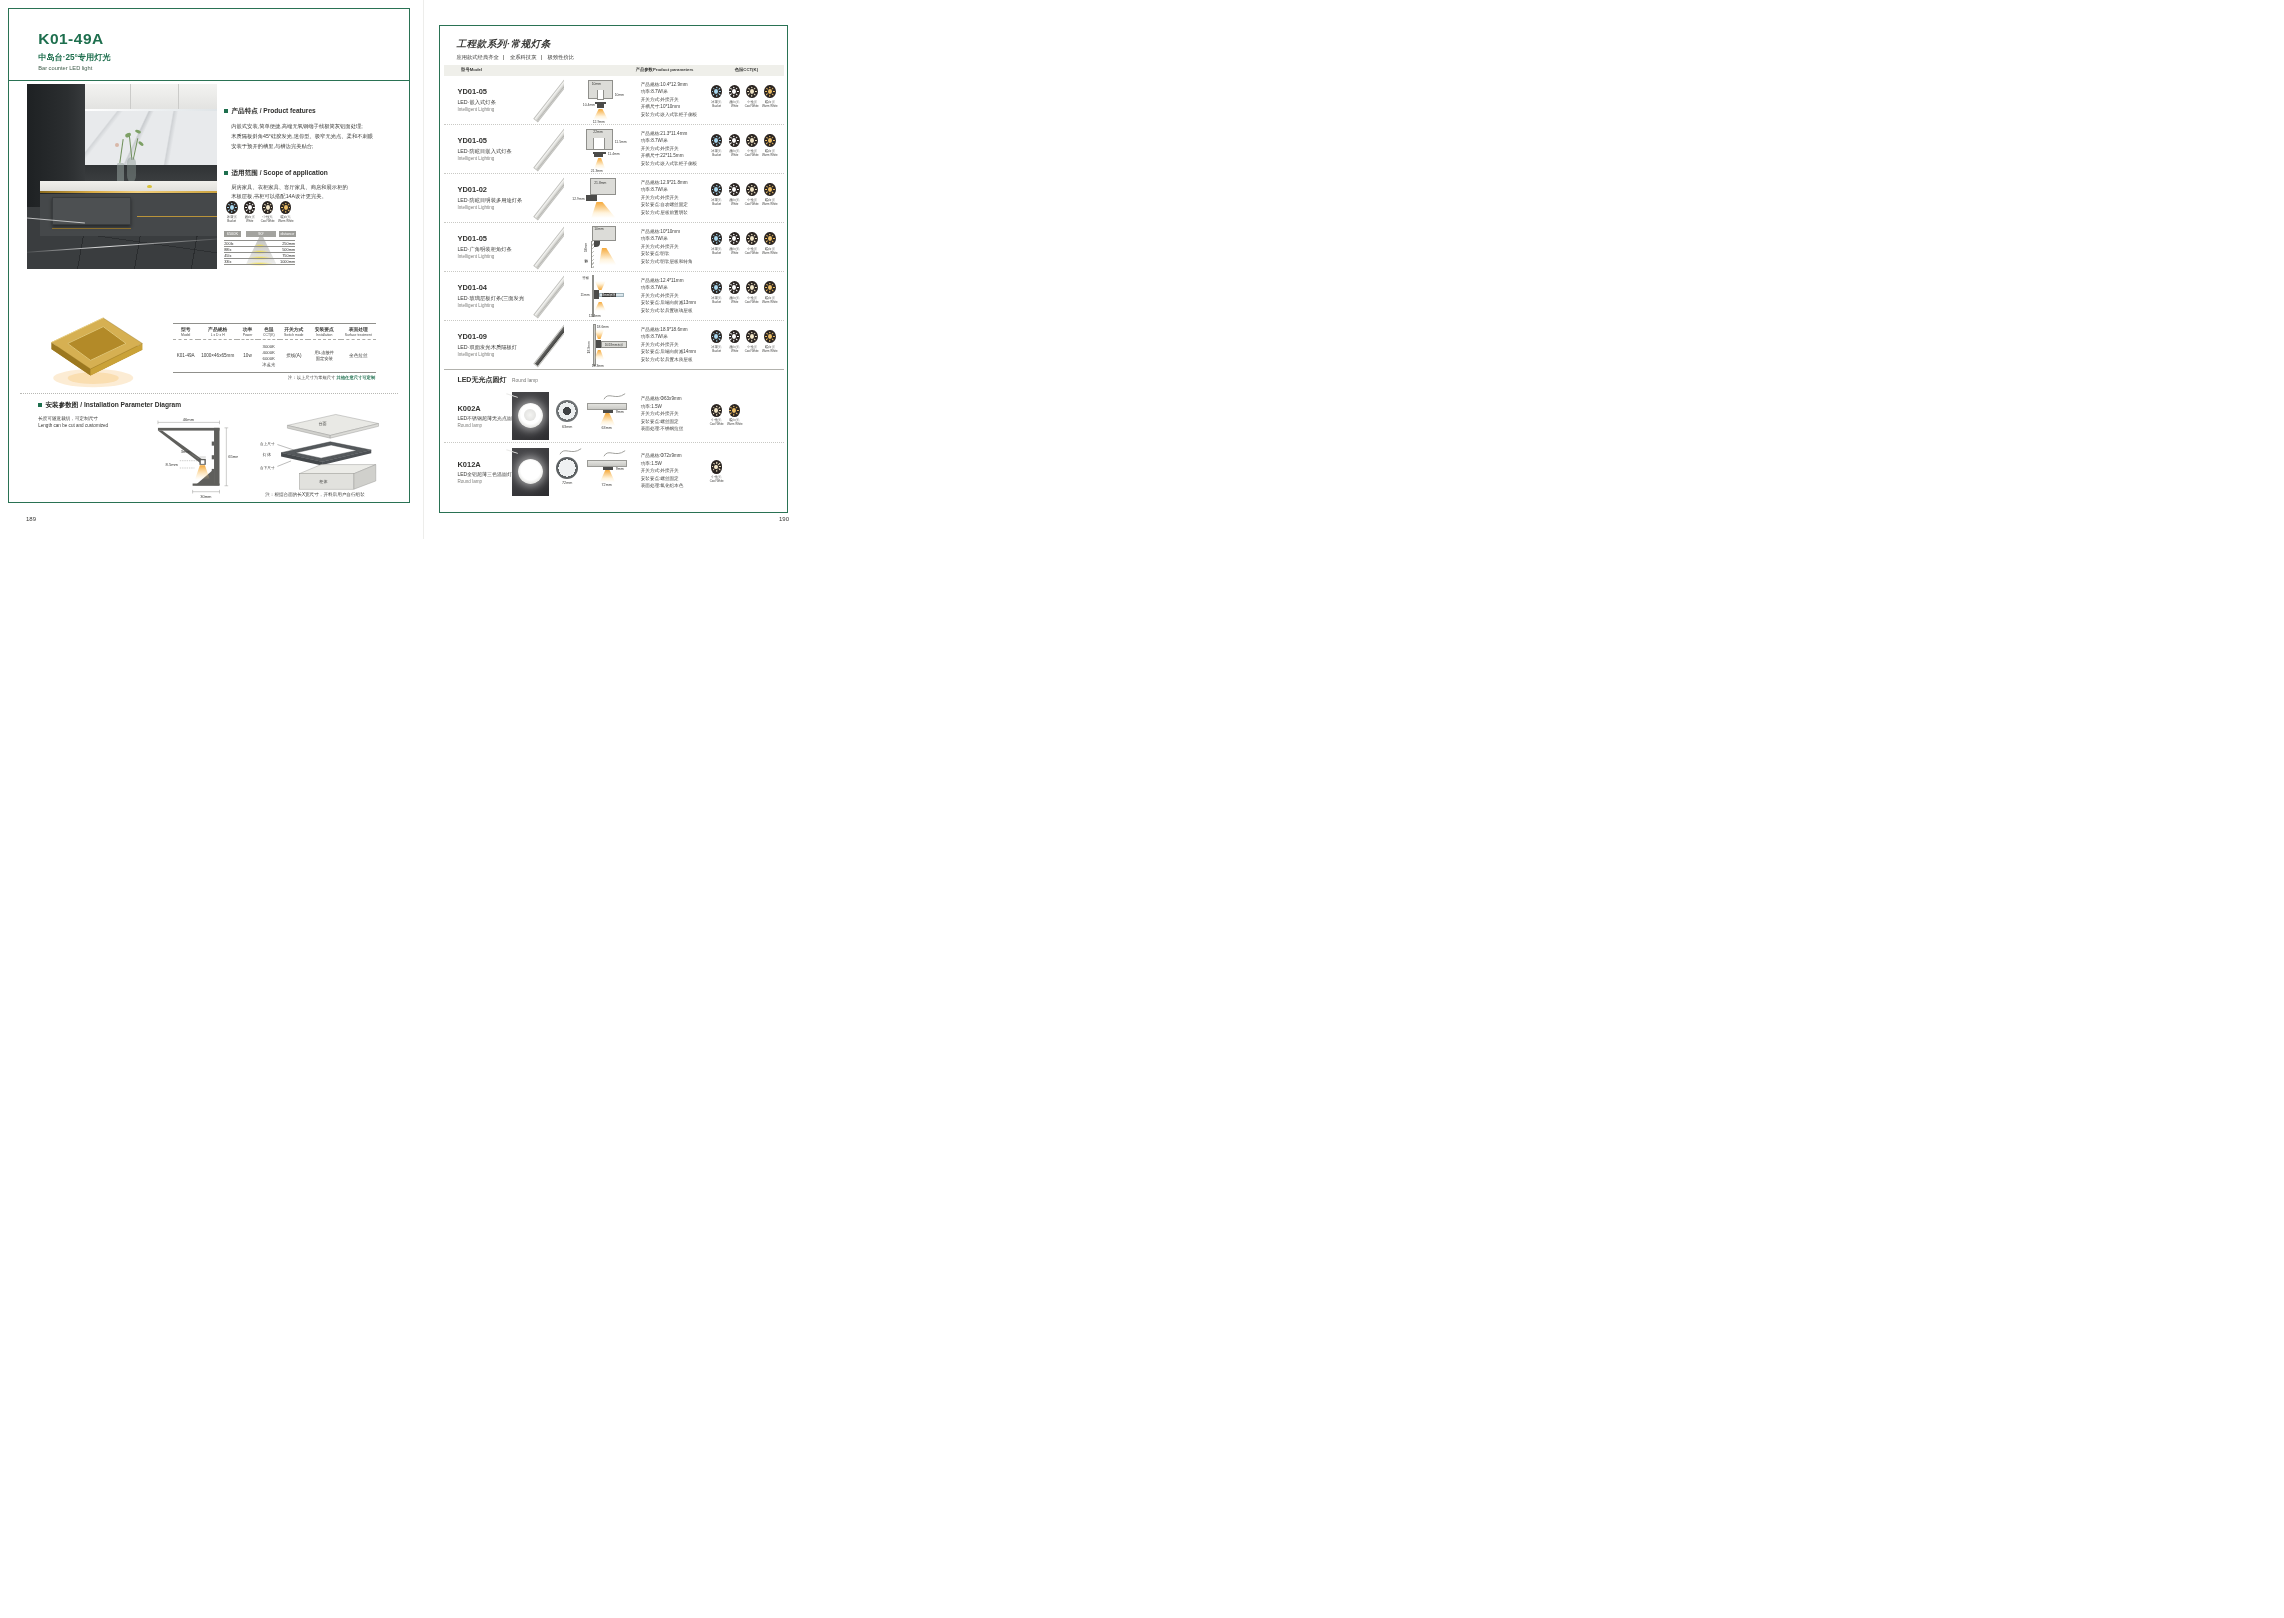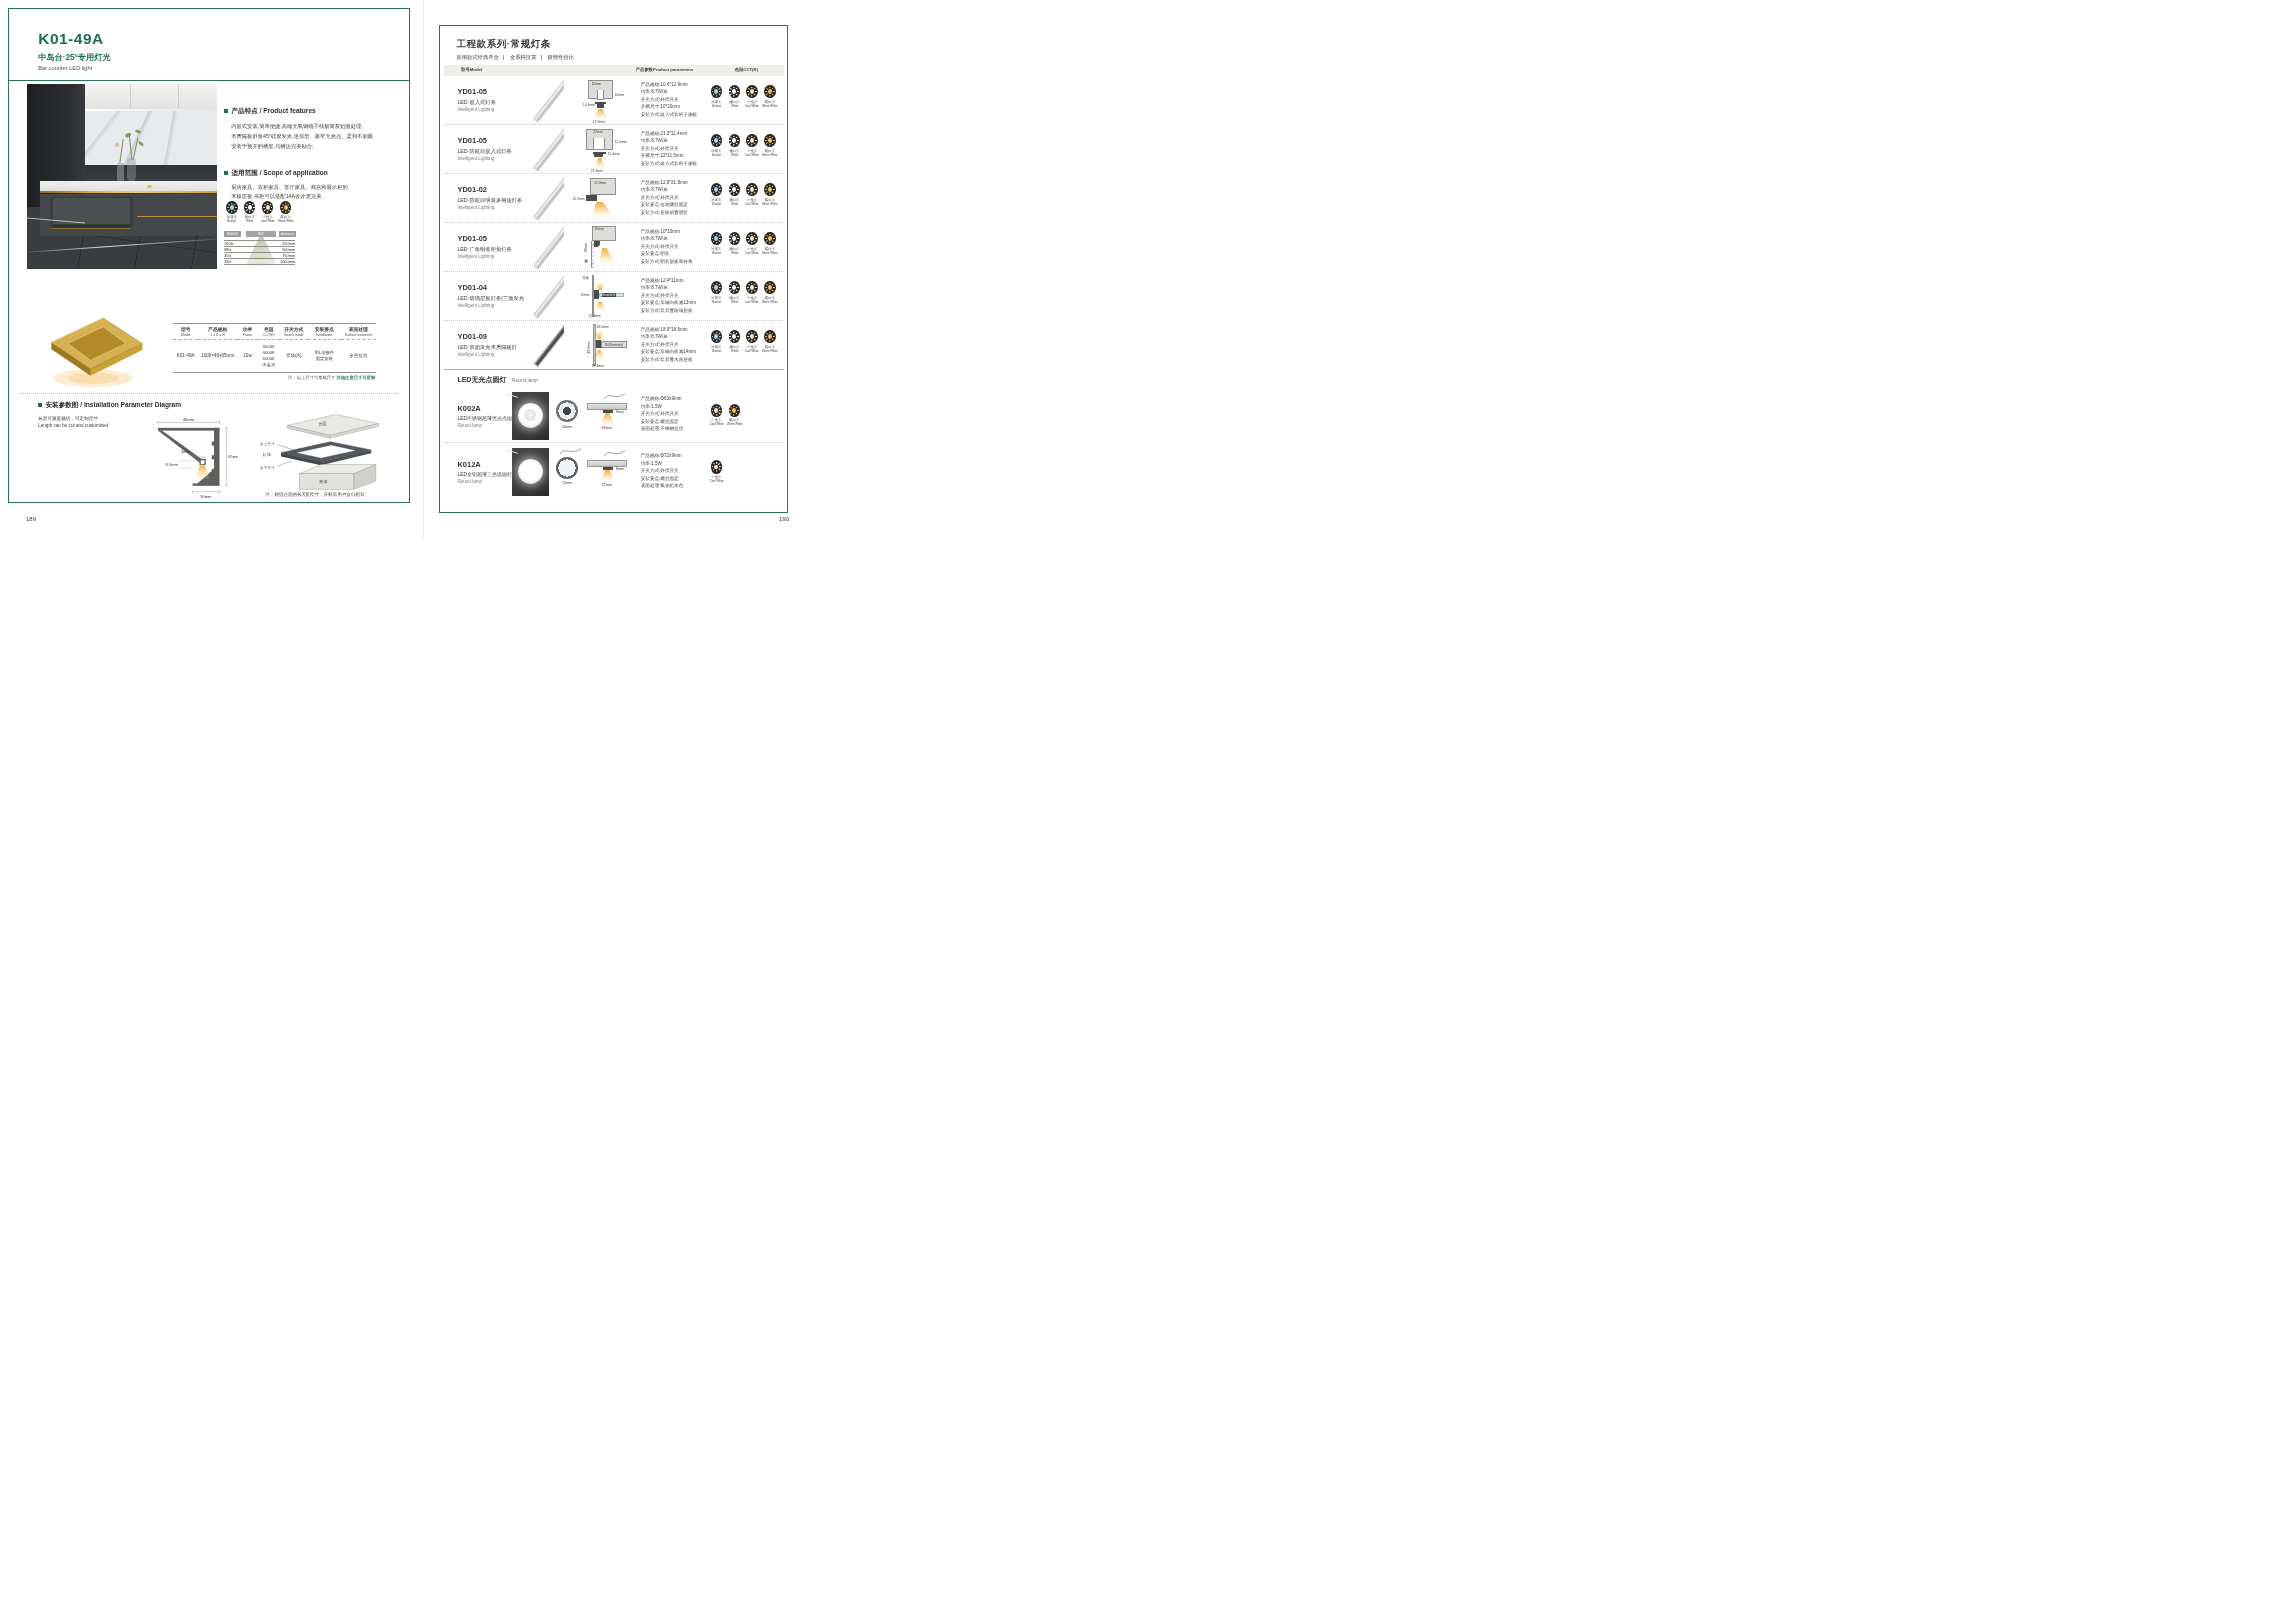--- a/index.html
+++ b/index.html
@@ -94,21 +94,21 @@
   .spec td{text-align:center;padding:3.7px 0.5px;height:28px;vertical-align:middle;}
   .cline{font-size:4.3px;line-height:6px;}
   .note-line{font-size:4.3px;text-align:right;color:#3c3c3a;}
   .green{color:#1e6f4e;font-weight:bold;}
   .dotline{height:0.5px;border-top:0.5px dotted #b8b8b4;}
   .desc{font-size:4.6px;color:#3a3a38;white-space:nowrap;}
   .svglab{font-size:9px;fill:#3c3c3a;font-family:"Liberation Sans",sans-serif;}
   .svglab-s{font-size:8px;fill:#3c3c3a;font-family:"Liberation Sans",sans-serif;}
 
   
-  .rp-title{left:16.4px;top:12px;font-size:9.6px;font-weight:bold;color:#3a3a38;letter-spacing:0.5px;}
+  .rp-title{left:16.4px;top:12px;font-size:9.6px;font-weight:bold;color:#3a3a38;letter-spacing:0.5px;font-style:italic;}
   .rp-sub{left:16.4px;top:28px;font-size:5.3px;color:#55555
 3;}
   .vbar{display:inline-block;width:0.5px;height:5px;background:#9a9a96;margin:0 4.6px;vertical-align:-0.5px;}
   .rp-cols{left:3.7px;top:39px;width:340px;height:11px;background:#efefea;}
   .rp-cols span{position:absolute;top:2.3px;font-size:4.3px;color:#3c3c3a;font-weight:bold;}
   .srow{position:absolute;left:3.7px;width:340px;height:49px;border-bottom:0.5px dotted #c9c9c5;}
   .srow-last{border-bottom:0.9px solid #b2b2ad;}
   .rrow{position:absolute;left:3.7px;width:340px;}
   .rrow-div{border-bottom:0.5px dotted #c9c9c5;}
   .row-model{position:absolute;left:13.7px;top:11px;}

